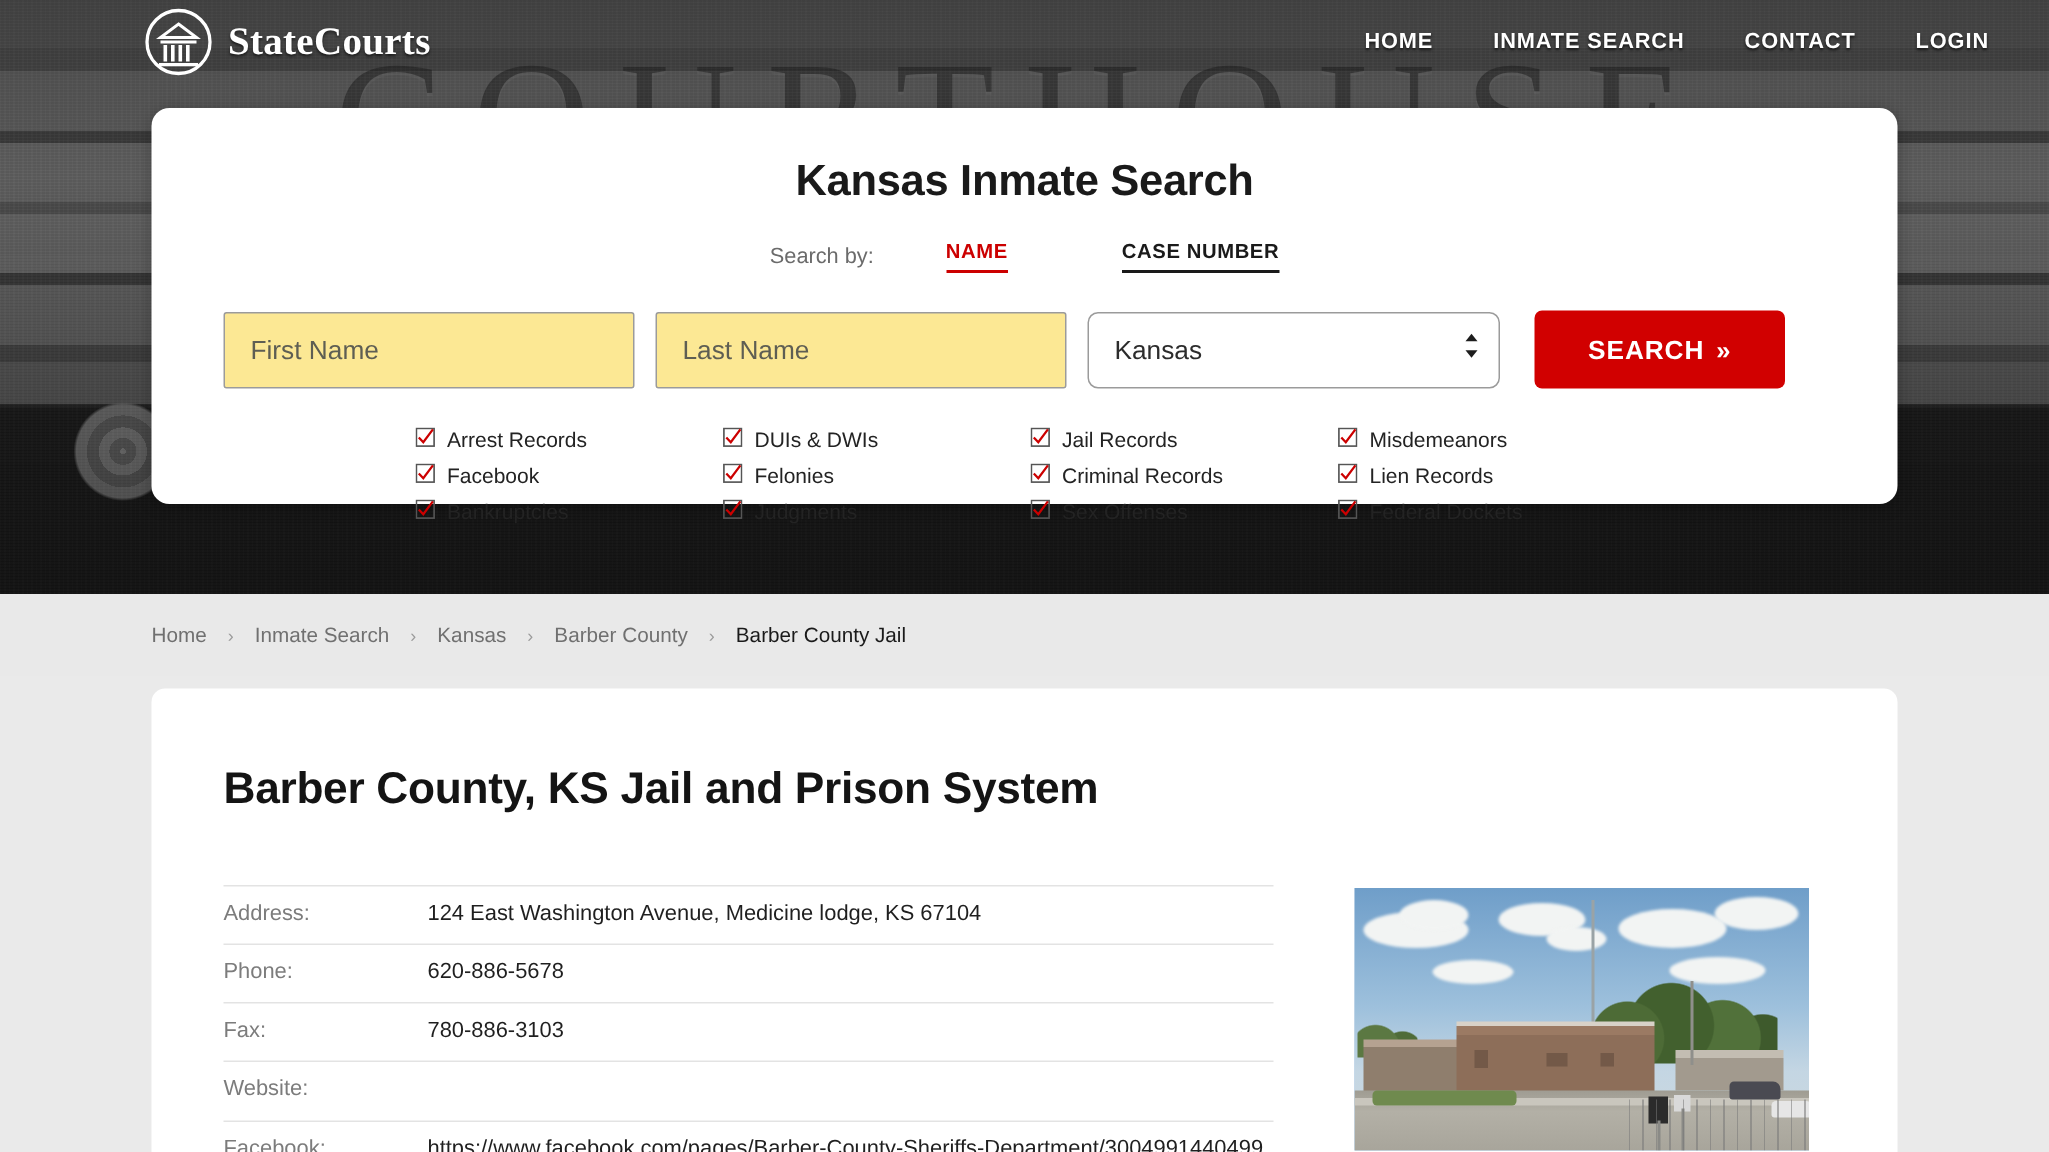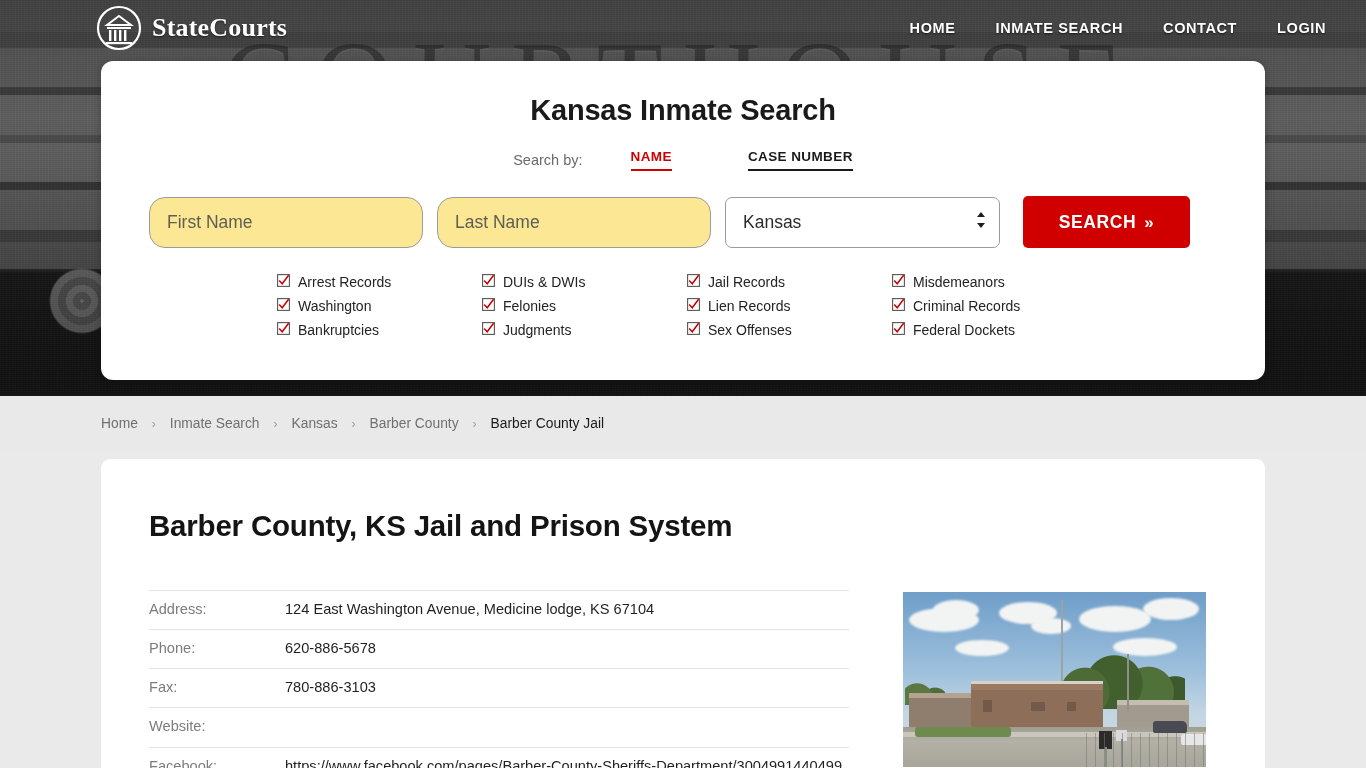--- a/index.html
+++ b/index.html
@@ -97,22 +97,22 @@
     letter-spacing: .6px;
     text-transform: uppercase;
     text-decoration: none;
     cursor: pointer;
     text-shadow: 0 1px 2px rgba(0,0,0,.7);
   }
 
   
   .search-card {
     position: absolute;
-    left: 101px; top: 61px;
-    width: 1164px; height: 319px;
+    left: 101px; top: 72px;
+    width: 1164px; height: 264px;
     background: #fff;
     border-radius: 12px;
     z-index: 5;
     box-shadow: 0 2px 10px rgba(0,0,0,.25);
     padding: 22px 0 0;
   }
   .card-title {
     text-align: center;
     font-size: 29px;
     font-weight: 700;
@@ -146,21 +146,21 @@
     display: flex;
     align-items: center;
     gap: 14px;
     padding: 0 48px;
     margin-top: 25px;
   }
   .field {
     height: 51px;
     background: #fce894;
     border: 1px solid #9b9b9b;
-    border-radius: 16px;
+    border-radius: 2px;
     font-family: "Liberation Sans", sans-serif;
     font-size: 17.5px;
     color: #6d28d9;
     padding: 16px 17px;
     outline: none;
   }
   .field::placeholder { color: #5e5e53; opacity: 1; }
   .field-first { width: 274px; }
   .field-last  { width: 274px; }
   .select-wrap { position: relative; width: 275px; }
@@ -493,48 +493,48 @@
         <span>Misdemeanors</span>
       </label>
 
       <label class="check-item">
         <span class="cbox">
           <svg viewBox="0 0 13 13" width="13" height="13">
               <rect x="0.6" y="0.6" width="11.8" height="11.8" fill="none" stroke="#555" stroke-width="1.1"></rect>
               <path d="M2.2 6.6 L5.2 9.8 L11.6 1.2" fill="none" stroke="#cc0000" stroke-width="1.5"></path>
             </svg>
         </span>
-        <span>Washington</span>
+        <span>Facebook</span>
       </label>
       <label class="check-item">
         <span class="cbox">
           <svg viewBox="0 0 13 13" width="13" height="13">
               <rect x="0.6" y="0.6" width="11.8" height="11.8" fill="none" stroke="#555" stroke-width="1.1"></rect>
               <path d="M2.2 6.6 L5.2 9.8 L11.6 1.2" fill="none" stroke="#cc0000" stroke-width="1.5"></path>
             </svg>
         </span>
         <span>Felonies</span>
       </label>
       <label class="check-item">
         <span class="cbox">
           <svg viewBox="0 0 13 13" width="13" height="13">
               <rect x="0.6" y="0.6" width="11.8" height="11.8" fill="none" stroke="#555" stroke-width="1.1"></rect>
               <path d="M2.2 6.6 L5.2 9.8 L11.6 1.2" fill="none" stroke="#cc0000" stroke-width="1.5"></path>
             </svg>
         </span>
+        <span>Criminal Records</span>
+      </label>
+      <label class="check-item">
+        <span class="cbox">
+          <svg viewBox="0 0 13 13" width="13" height="13">
+              <rect x="0.6" y="0.6" width="11.8" height="11.8" fill="none" stroke="#555" stroke-width="1.1"></rect>
+              <path d="M2.2 6.6 L5.2 9.8 L11.6 1.2" fill="none" stroke="#cc0000" stroke-width="1.5"></path>
+            </svg>
+        </span>
         <span>Lien Records</span>
-      </label>
-      <label class="check-item">
-        <span class="cbox">
-          <svg viewBox="0 0 13 13" width="13" height="13">
-              <rect x="0.6" y="0.6" width="11.8" height="11.8" fill="none" stroke="#555" stroke-width="1.1"></rect>
-              <path d="M2.2 6.6 L5.2 9.8 L11.6 1.2" fill="none" stroke="#cc0000" stroke-width="1.5"></path>
-            </svg>
-        </span>
-        <span>Criminal Records</span>
       </label>
 
       <label class="check-item">
         <span class="cbox">
           <svg viewBox="0 0 13 13" width="13" height="13">
               <rect x="0.6" y="0.6" width="11.8" height="11.8" fill="none" stroke="#555" stroke-width="1.1"></rect>
               <path d="M2.2 6.6 L5.2 9.8 L11.6 1.2" fill="none" stroke="#cc0000" stroke-width="1.5"></path>
             </svg>
         </span>
         <span>Bankruptcies</span>

